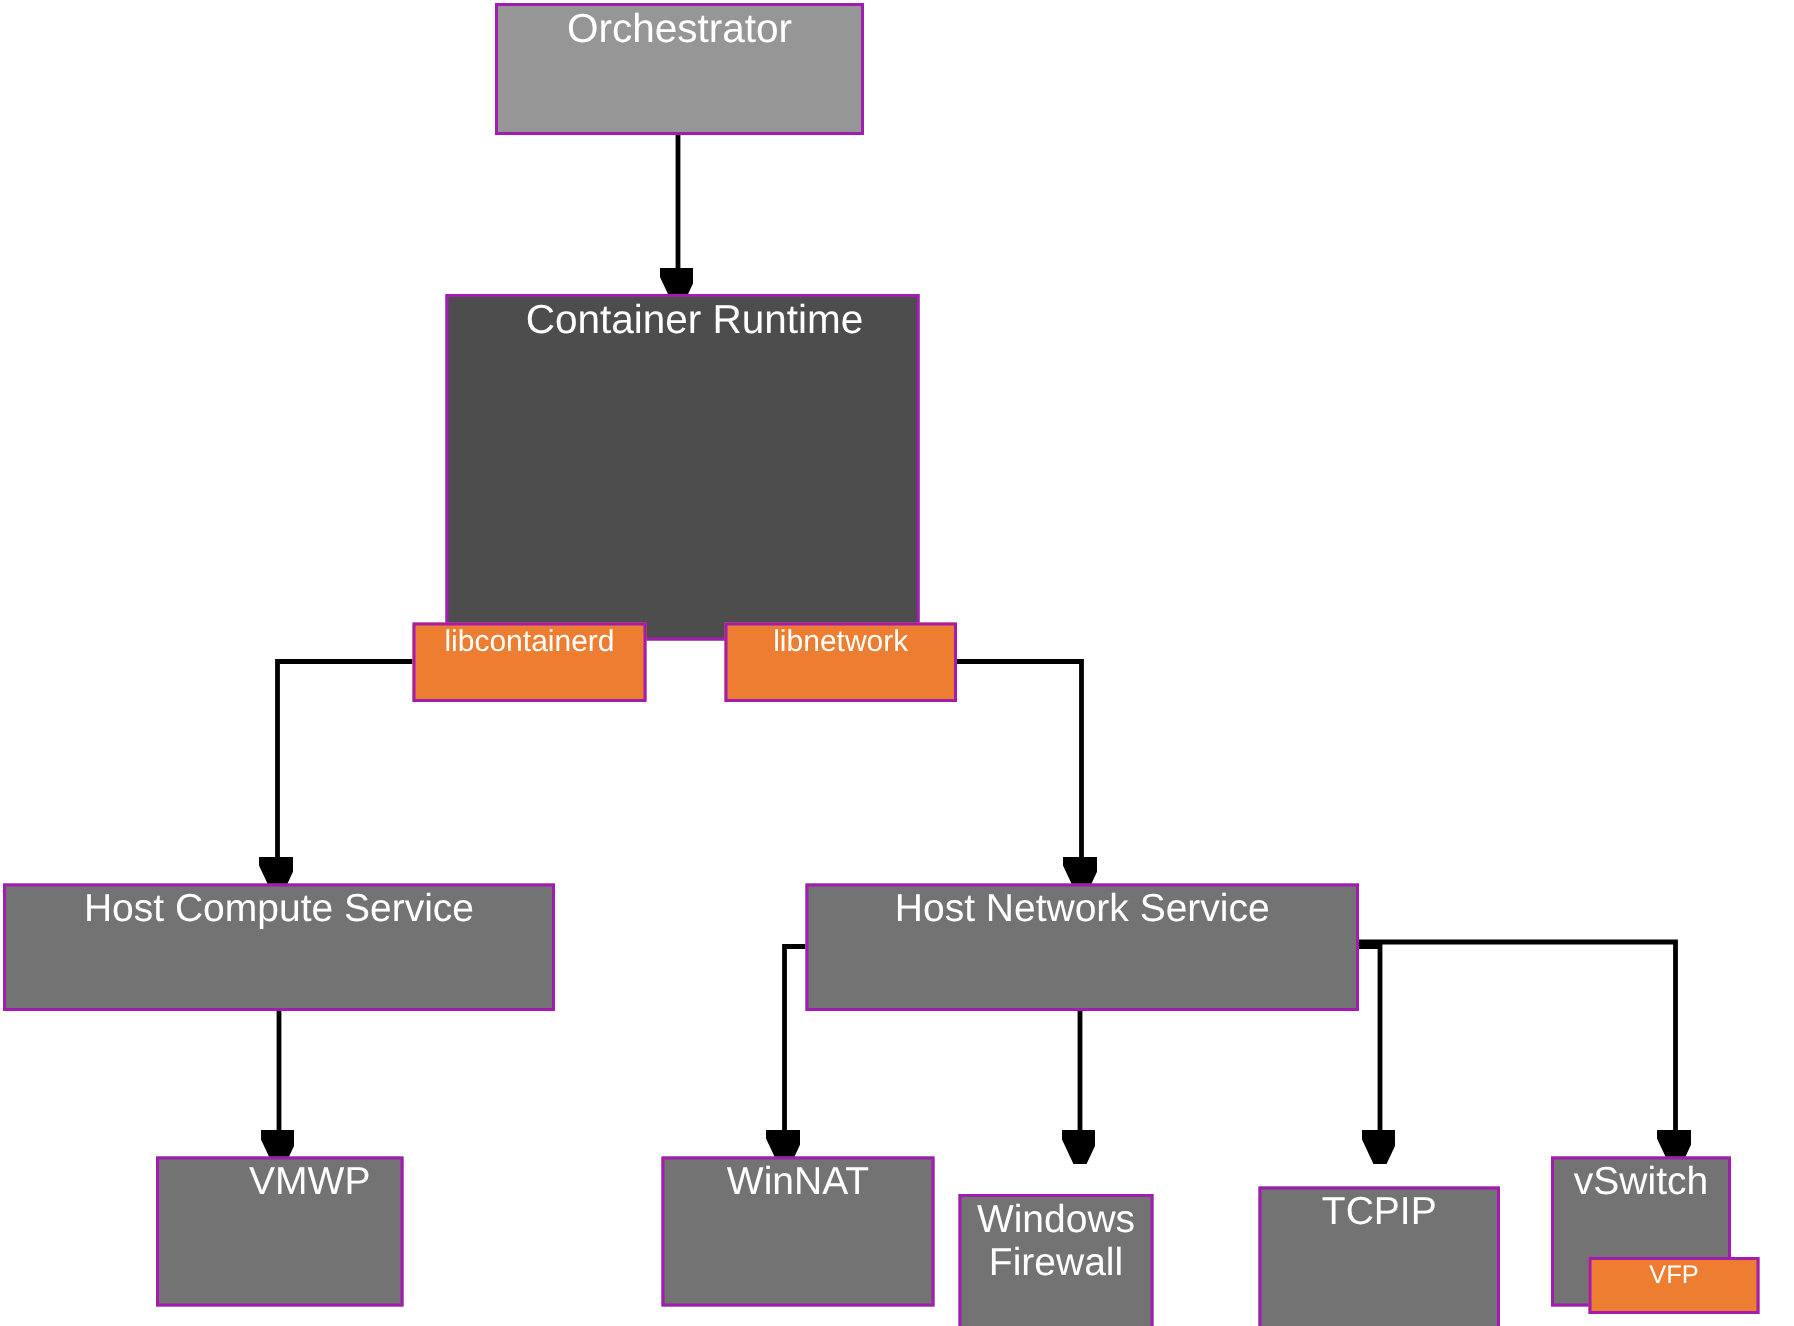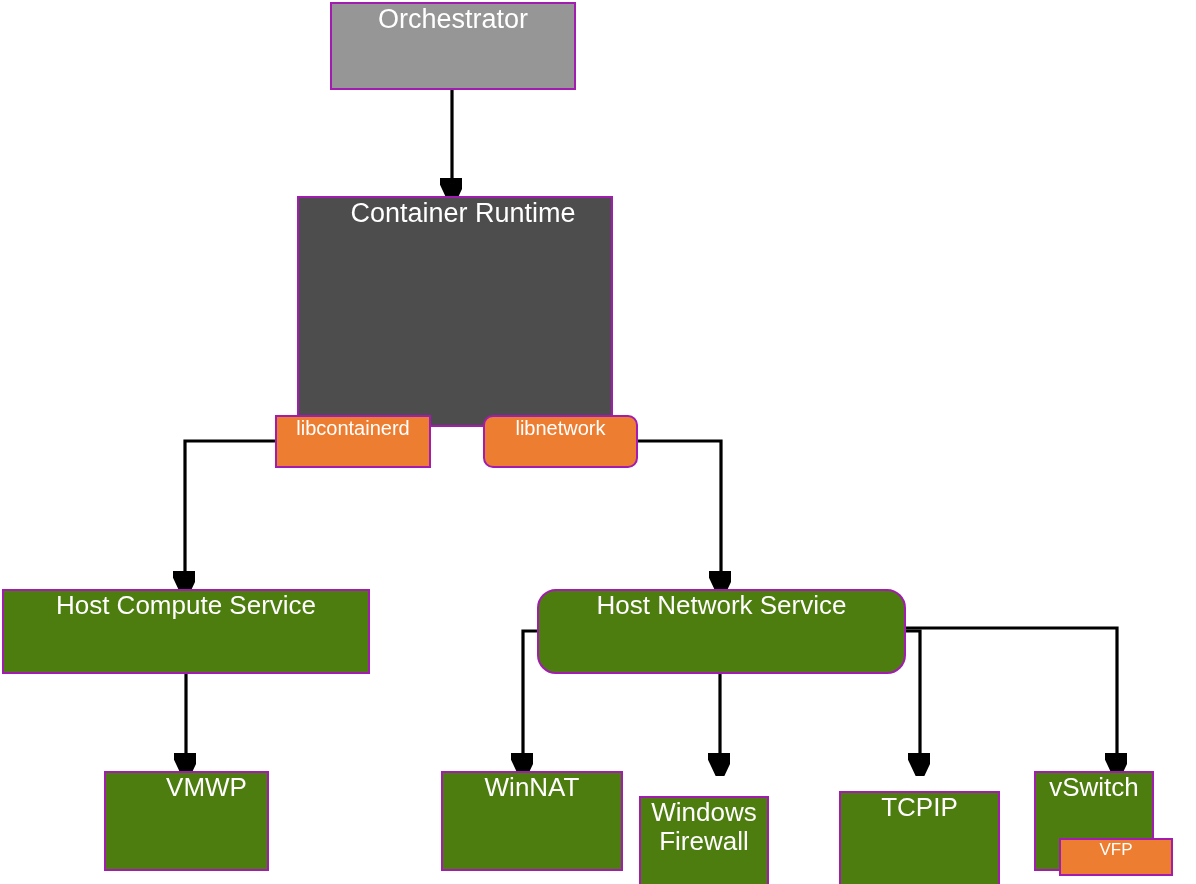--- a/index.html
+++ b/index.html
@@ -24,21 +24,21 @@
     justify-content: center;
     text-align: center;
     color: #ffffff;
     border: 2px solid #a21caf;
     line-height: 1.12;
     white-space: pre-line;
     user-select: none;
   }
   .node.gray   { background: #969696; }
   .node.dark   { background: #4d4d4d; padding-left: 16px; }
-  .node.blue   { background: #4d7c0f; }
+  .node.blue   { background: #737373; }
   .node.orange { background: #ed7d31; }
 
   .t-lg { font-size: 27px; }
   .t-md { font-size: 26px; }
   .t-sm { font-size: 20px; }
   .t-xs { font-size: 17px; }
 
   #wires {
     position: absolute;
     left: 0;
@@ -89,29 +89,29 @@
   </div>
 
   <div class="node dark t-lg z-box" style="left:297px; top:196px; width:316px; height:231px;">
     <span>Container Runtime</span>
   </div>
 
   <div class="node orange t-sm z-badge" style="left:275px; top:415px; width:156px; height:53px;">
     <span>libcontainerd</span>
   </div>
 
-  <div class="node orange t-sm z-badge" style="left:483px; top:415px; width:155px; height:53px;border-radius:10px;">
+  <div class="node orange t-sm z-badge" style="left:483px; top:415px; width:155px; height:53px;">
     <span>libnetwork</span>
   </div>
 
   <div class="node blue t-md z-box" style="left:2px; top:589px; width:368px; height:85px;">
     <span>Host Compute Service</span>
   </div>
 
-  <div class="node blue t-md z-box" style="left:537px; top:589px; width:369px; height:85px;border-radius:19px;">
+  <div class="node blue t-md z-box" style="left:537px; top:589px; width:369px; height:85px;">
     <span>Host Network Service</span>
   </div>
 
   <div class="node blue t-md z-box" style="left:104px; top:771px; width:165px; height:100px;padding-left:40px;">
     <span>VMWP</span>
   </div>
 
   <div class="node blue t-md z-box" style="left:441px; top:771px; width:182px; height:100px;">
     <span>WinNAT</span>
   </div>

